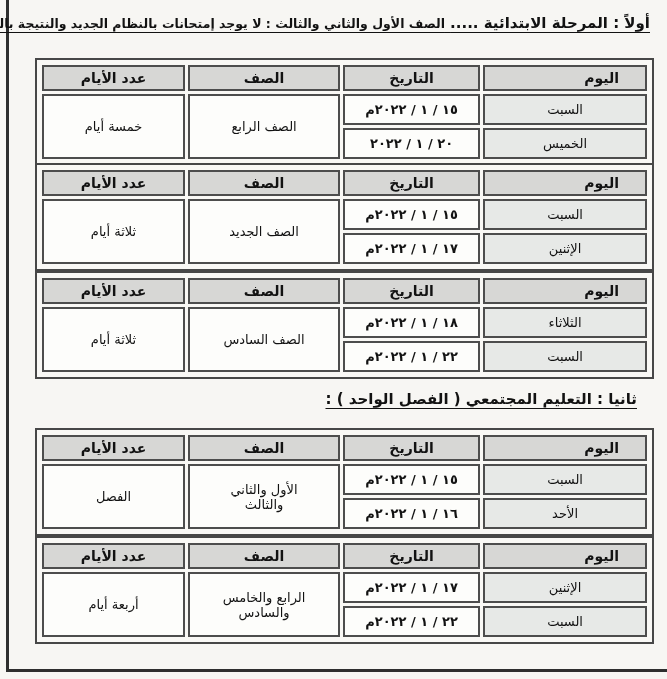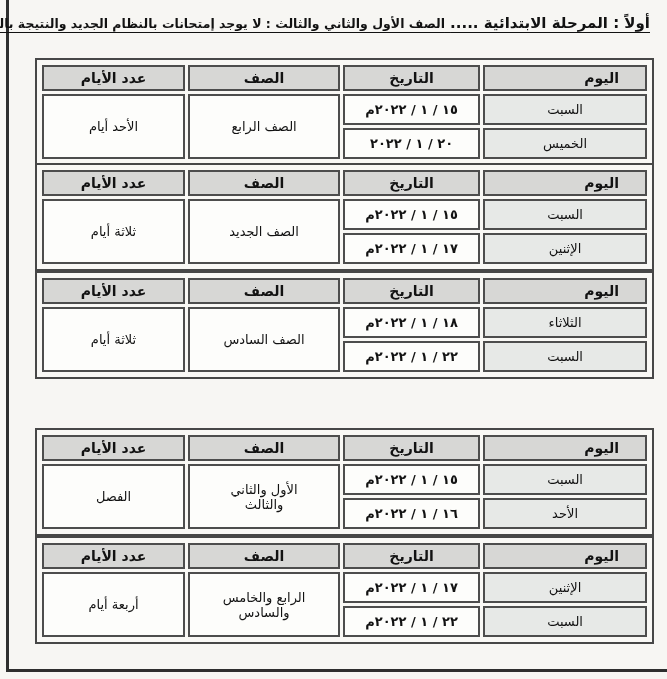--- a/index.html
+++ b/index.html
@@ -116,21 +116,21 @@
           <tr>
         <th class="h-day">اليوم</th>
         <th>التاريخ</th>
         <th>الصف</th>
         <th>عدد الأيام</th>
       </tr>
       <tr>
         <td class="day">السبت</td>
         <td class="date">١٥ / ١ / ٢٠٢٢م</td>
         <td class="grade" rowspan="2">الصف الرابع</td>
-        <td class="count" rowspan="2">الأحد أيام</td>
+        <td class="count" rowspan="2">خمسة أيام</td>
       </tr>
       <tr>
         <td class="day">الخميس</td>
         <td class="date">٢٠ / ١ / ٢٠٢٢</td>
       </tr>
     </tbody>
       </table>
   </div>
 
   <div class="tbl tbl-2">
@@ -184,20 +184,21 @@
         <td class="count" rowspan="2">ثلاثة أيام</td>
       </tr>
       <tr>
         <td class="day">السبت</td>
         <td class="date">٢٢ / ١ / ٢٠٢٢م</td>
       </tr>
     </tbody>
       </table>
   </div>
 
+  <div class="h2">ثانيا : التعليم المجتمعي ( الفصل الواحد ) :</div>
 
   <div class="tbl tbl-4">
     <table>
       <colgroup>
           <col class="c-day">
           <col class="c-date">
           <col class="c-grade">
           <col class="c-days">
         </colgroup>
       <tbody>

